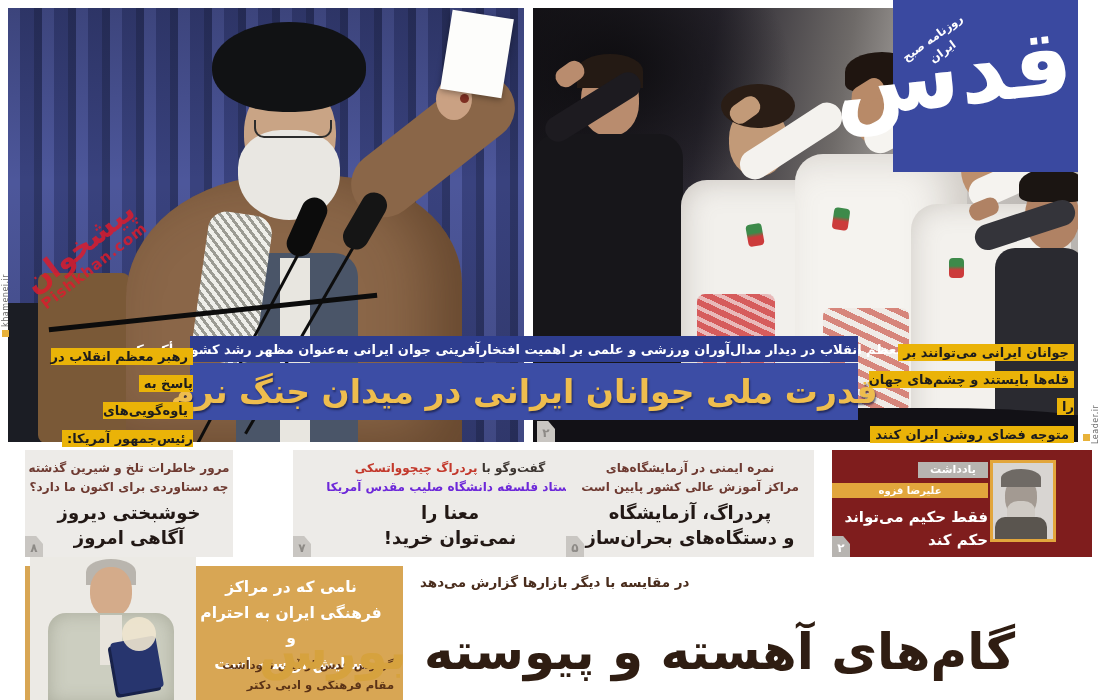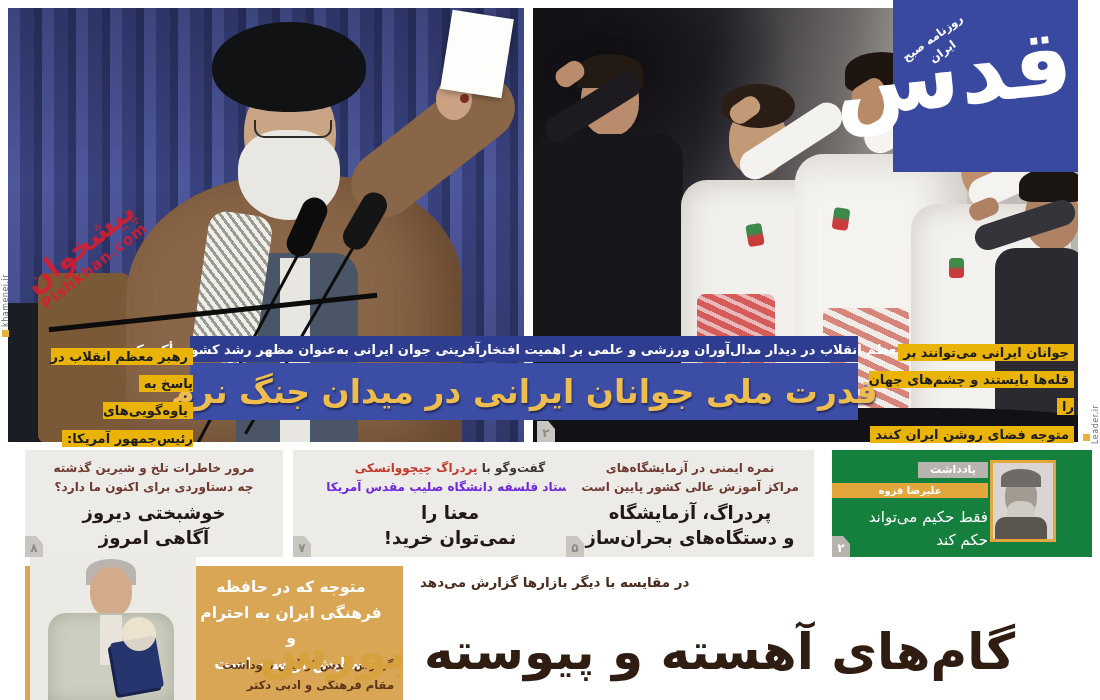--- a/index.html
+++ b/index.html
@@ -23,24 +23,24 @@
     display:flex;align-items:flex-end;justify-content:center;line-height:1.4;}
   .badge.light{background:#b7b4b0;color:#ffffff;}
   
   .teaser{background:#edebe8;top:450px;height:107px;text-align:center;}
   .teaser .kick{font-size:12px;font-weight:bold;color:#6e3a31;line-height:1.55;margin-top:9px;}
   .teaser .kick .plain{color:#3c3531;}
   .teaser .kick .name{color:#c3392c;}
   .teaser .kick .sub{color:#6d28d9;}
   .teaser .head{font-size:18px;font-weight:900;color:#221815;line-height:1.4;margin-top:4px;}
   
-  .note{background:#15803d;}
+  .note{background:#7f1d1d;}
   .note .tab{background:#b7b4b0;color:#fff;font-size:11px;font-weight:bold;text-align:center;line-height:16px;}
   .note .goldbar{background:#e2a63c;color:#fff;font-size:10px;font-weight:bold;text-align:center;line-height:15px;}
-  .note .head{color:#fff;font-size:15px;font-weight:400;text-align:right;line-height:1.5;}
+  .note .head{color:#fff;font-size:15px;font-weight:700;text-align:right;line-height:1.5;}
   
   .culture{background:#d8a654;}
   
   .bourse-kick{color:#4a2d1d;font-size:13.5px;font-weight:bold;line-height:1.5;}
   .bourse-head{font-weight:900;font-size:50px;white-space:nowrap;line-height:1.2;}
   .bourse-head .dark{color:#2f1d12;}
   .bourse-head .gold{color:#d6a23e;}
   
   .logo{background:#3a49a0;color:#fff;}
   .logo .big{font-size:92px;font-weight:900;line-height:1;}
@@ -162,21 +162,21 @@
 
   <div class="abs credit" style="left:1px;top:248px;height:92px;">
     <span class="dot"></span>
     <span>khamenei.ir</span>
   </div>
   <div class="abs credit" style="left:1082px;top:392px;height:52px;">
     <span class="dot"></span>
     <span>Leader.ir</span>
   </div>
 
-  <div class="abs teaser rtl" style="left:25px;width:258px;">
+  <div class="abs teaser rtl" style="left:25px;width:208px;">
     <div class="kick">
       <div>مرور خاطرات تلخ و شیرین گذشته</div>
       <div>چه دستاوردی برای اکنون ما دارد؟</div>
     </div>
     <div class="head">
       <div>خوشبختی دیروز</div>
       <div>آگاهی امروز</div>
     </div>
     <div class="abs badge" style="left:0;bottom:0;">۸</div>
   </div>
@@ -229,21 +229,21 @@
     <div class="abs" style="left:56px;top:2px;width:50px;height:26px;background:#b9b5ae;border-radius:50% 50% 0 0;"></div>
     <div class="abs" style="left:60px;top:10px;width:42px;height:50px;background:#d4ab8a;border-radius:46%;"></div>
     <div class="abs" style="left:18px;top:56px;width:126px;height:90px;background:#cccec0;border-radius:18px 18px 0 0;box-shadow:inset 0 0 18px rgba(90,90,70,.3);"></div>
     <div class="abs" style="left:70px;top:58px;width:22px;height:50px;background:#e8e4dc;"></div>
     <div class="abs" style="left:84px;top:82px;width:46px;height:52px;background:#27356e;transform:rotate(-10deg);border-radius:4px;box-shadow:-3px 3px 0 #18224a;"></div>
     <div class="abs" style="left:92px;top:60px;width:34px;height:34px;background:#efe6cf;border-radius:50%;opacity:.9;"></div>
   </div>
   <div class="abs head culture-head rtl" style="left:200px;top:575px;width:182px;">
     <div class="culture" style="background:none;"></div>
     <div style="color:#fff;font-size:15.5px;font-weight:900;text-align:center;line-height:1.65;">
-      <div>متوجه که در حافظه</div>
+      <div>نامی که در مراکز</div>
       <div>فرهنگی ایران به احترام و</div>
       <div>ستایش آراسته است</div>
     </div>
   </div>
   <div class="abs body culture-body rtl" style="left:192px;top:655px;width:202px;height:45px;color:#5b3317;font-size:11.5px;font-weight:bold;text-align:right;line-height:1.75;overflow:hidden;">
     <span>گزارش قدس از آیین نکوداشت مقام فرهنگی و ادبی دکتر محمدجعفر یاحقی، استاد زبان و ادبیات فارسی</span>
   </div>
 
   <div class="abs bourse-kick rtl" style="left:420px;top:572px;width:668px;">
     <div style="text-align:left;">در مقایسه با دیگر بازارها گزارش می‌دهد</div>

